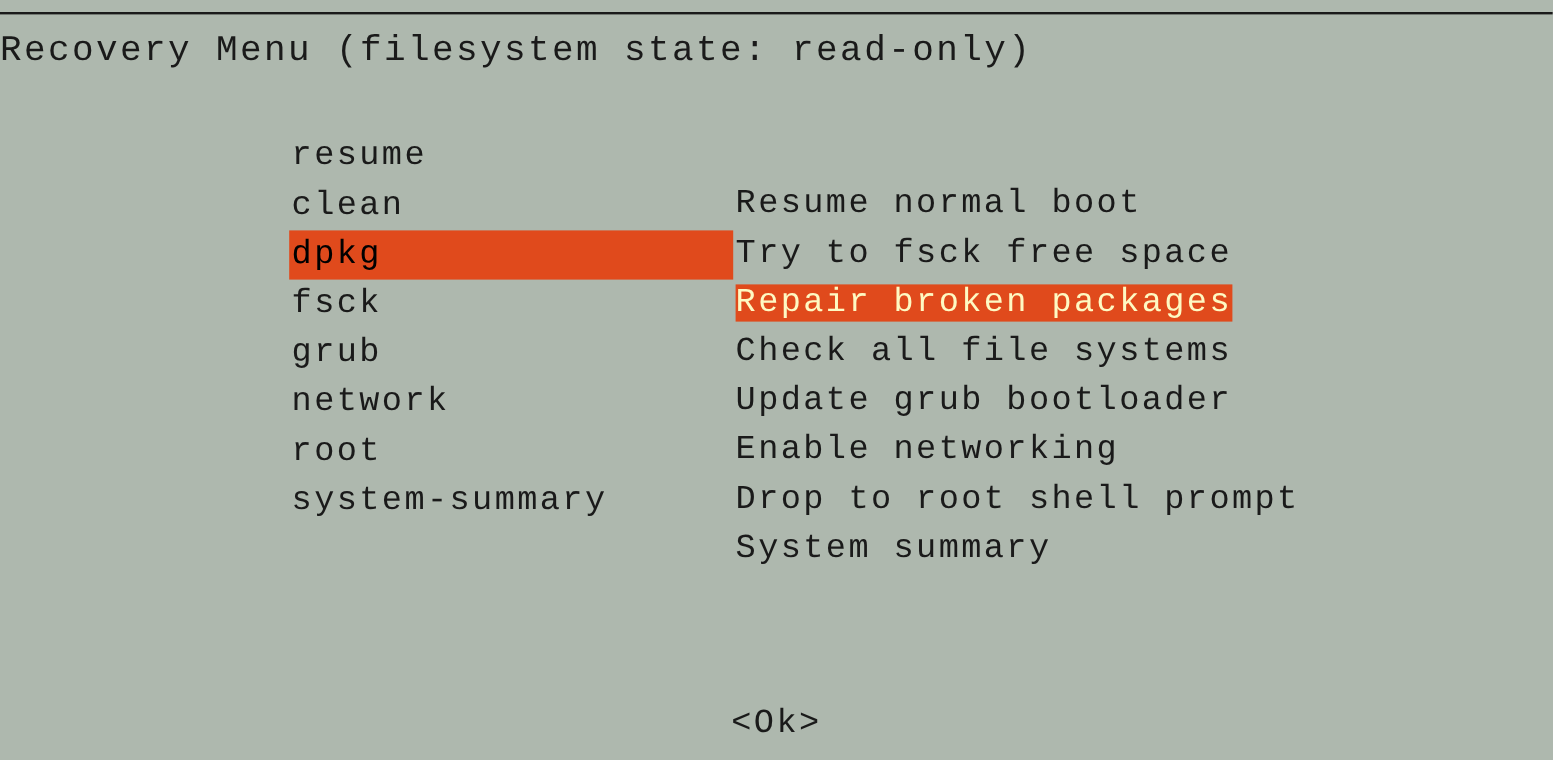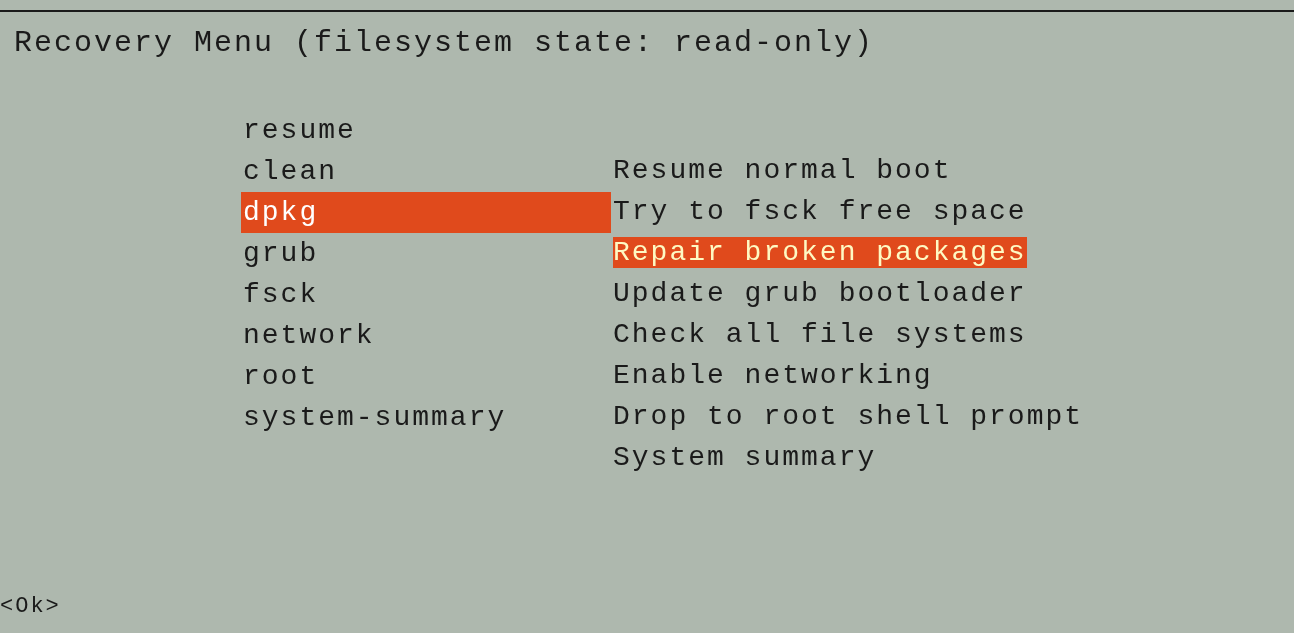--- a/index.html
+++ b/index.html
@@ -21,21 +21,21 @@
       border-top: 2px solid #1a1a1a;
       border-left: 2px solid #1a1a1a;
       margin-left: -2px;
       margin-top: 10px;
       padding: 14px 0 40px 0;
       height: 100%;
     }
     .title {
       font-size: 30px;
       letter-spacing: 2px;
-      margin-left: 14px;
+      margin-left: 0;
       margin-bottom: 50px;
     }
     .menu-list {
       margin-left: 220px;
     }
     .menu-row {
       display: flex;
       height: 41px;
       line-height: 41px;
       letter-spacing: 2px;
@@ -46,33 +46,34 @@
       padding-left: 2px;
       margin-left: 21px;
     }
     .menu-desc {
       flex: 1;
       padding-left: 2px;
       margin-top: 40px;
     }
     .menu-row.selected .menu-key {
       background: #e04a1c;
-      color: #ffffff;
+      color: #000000;
     }
     .menu-row.selected .menu-desc .hl {
       background: #e04a1c;
       color: #fef9c3;
     }
     .ok-button {
       position: absolute;
       left: 0;
       right: 0;
       bottom: 14px;
+      text-align: center;
       letter-spacing: 2px;
-      font-size: 22px;
+      font-size: 28px;
     }
   </style>
 </head>
 <body>
 
 <div class="frame-border">
   <div class="title">Recovery Menu (filesystem state: read-only)</div>
 
   <div class="menu-list">
 
@@ -85,27 +86,27 @@
       <div class="menu-key">clean</div>
       <div class="menu-desc"><span class="hl">Try to fsck free space</span></div>
     </div>
 
     <div class="menu-row selected">
       <div class="menu-key">dpkg</div>
       <div class="menu-desc"><span class="hl">Repair broken packages</span></div>
     </div>
 
     <div class="menu-row">
-      <div class="menu-key">grub</div>
-      <div class="menu-desc"><span class="hl">Update grub bootloader</span></div>
+      <div class="menu-key">fsck</div>
+      <div class="menu-desc"><span class="hl">Check all file systems</span></div>
     </div>
 
     <div class="menu-row">
-      <div class="menu-key">fsck</div>
-      <div class="menu-desc"><span class="hl">Check all file systems</span></div>
+      <div class="menu-key">grub</div>
+      <div class="menu-desc"><span class="hl">Update grub bootloader</span></div>
     </div>
 
     <div class="menu-row">
       <div class="menu-key">network</div>
       <div class="menu-desc"><span class="hl">Enable networking</span></div>
     </div>
 
     <div class="menu-row">
       <div class="menu-key">root</div>
       <div class="menu-desc"><span class="hl">Drop to root shell prompt</span></div>

